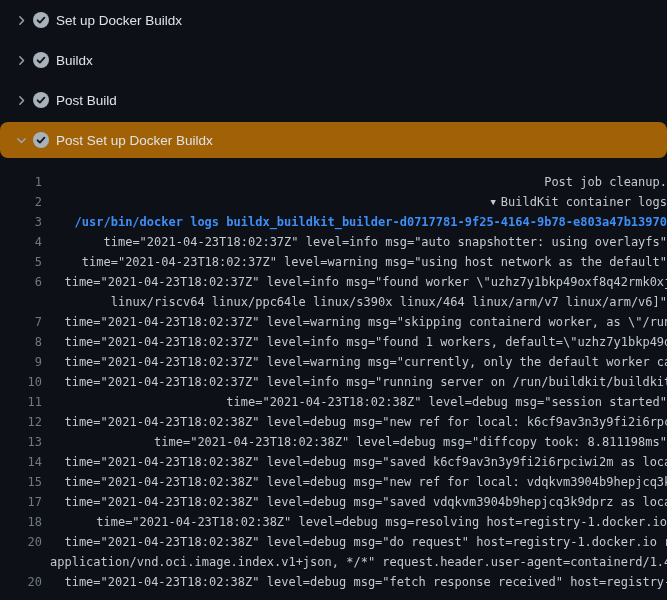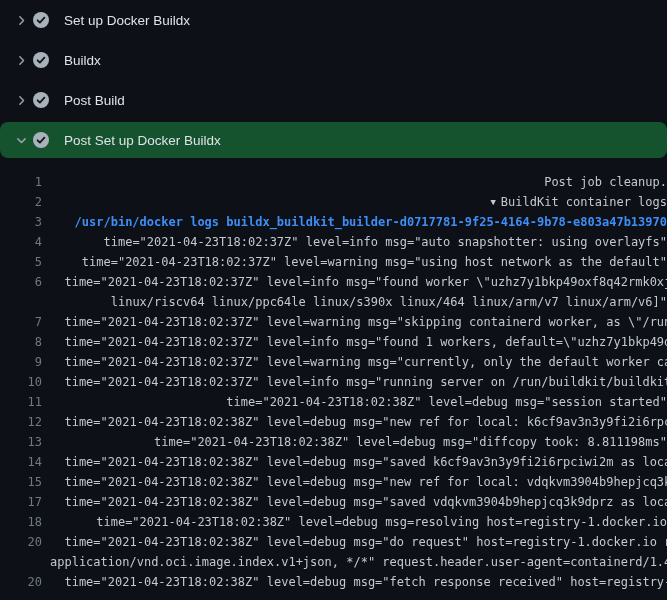--- a/index.html
+++ b/index.html
@@ -12,25 +12,25 @@
 
   
   .steps { width:100%; }
   .step-row {
     height:40px; display:flex; align-items:center;
     padding-left:14px; box-sizing:border-box;
     color:#dfe3e8; font-size:13.5px; cursor:pointer;
   }
   .step-row.expanded {
     height:36px; margin:2px 0;
-    background:#14532d; border-radius:8px;
+    background:#a16207; border-radius:8px;
   }
   .chev { width:14px; height:14px; display:flex; align-items:center; justify-content:center; flex:0 0 14px; }
   .check { margin-left:5px; width:16px; height:16px; flex:0 0 16px; display:flex; }
-  .step-title { margin-left:15px; white-space:nowrap; }
+  .step-title { margin-left:7px; white-space:nowrap; }
 
   
   .log { padding-top:12px; font-family:"DejaVu Sans Mono","Liberation Mono",monospace; font-size:12px; }
   .log-row { display:flex; height:20px; line-height:20px; overflow:hidden; }
   .ln {
     flex:0 0 42px; text-align:right; color:#6e7983;
     user-select:none; white-space:pre; cursor:pointer;
   }
   .lt {
     flex:1 1 auto; padding-left:8px; overflow:hidden;

